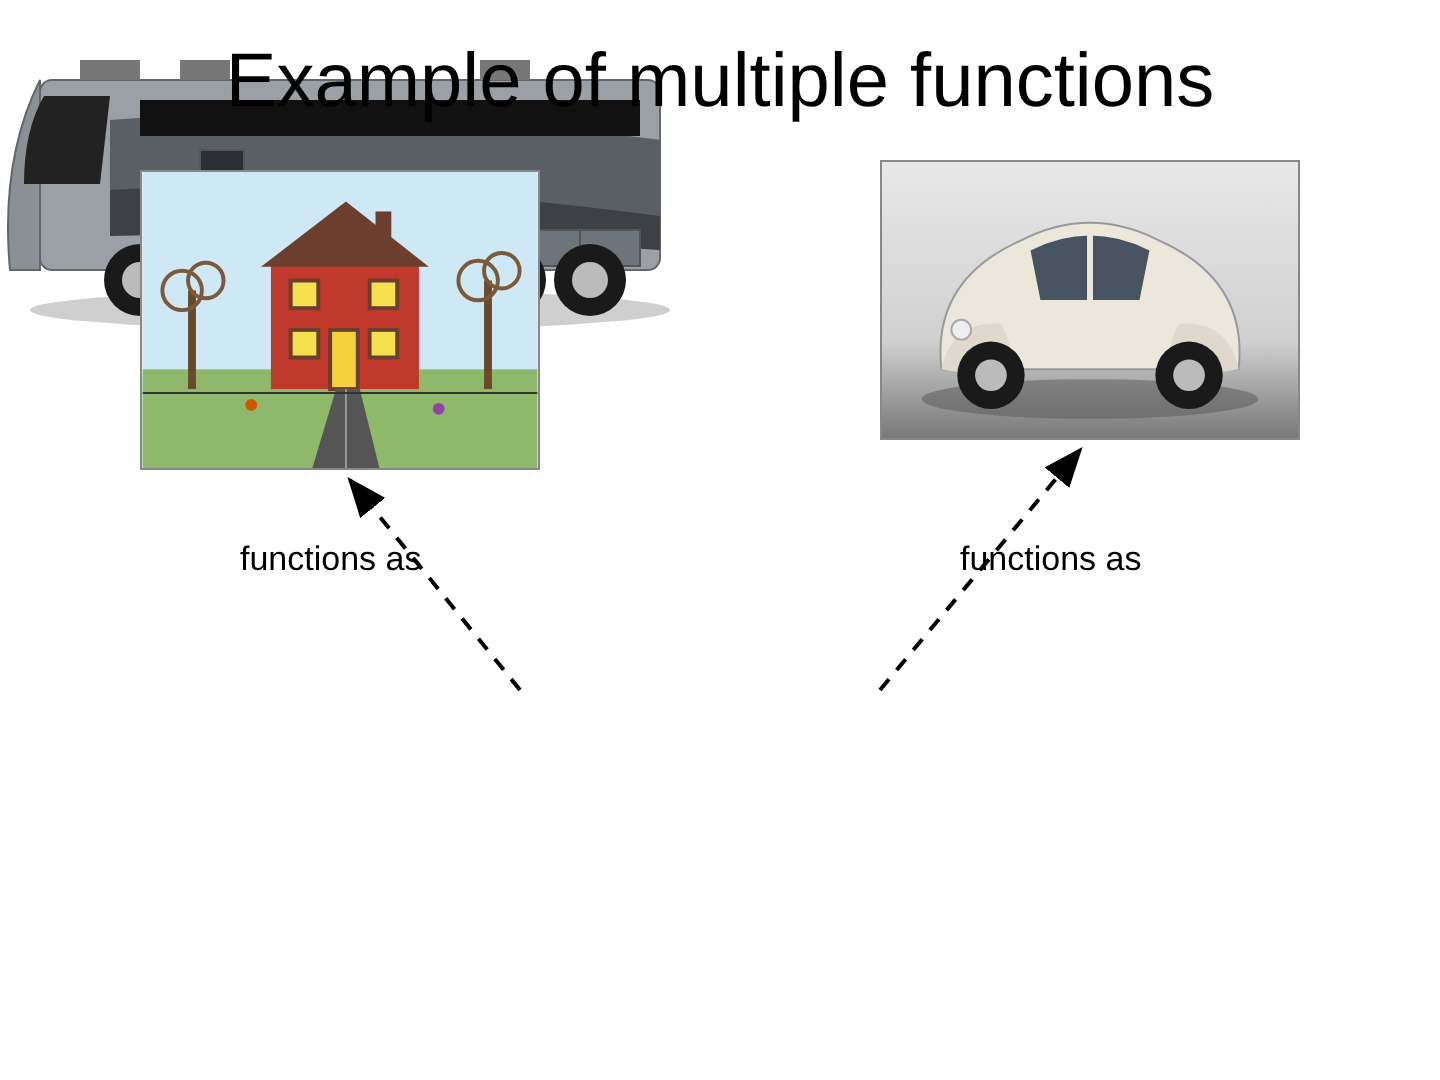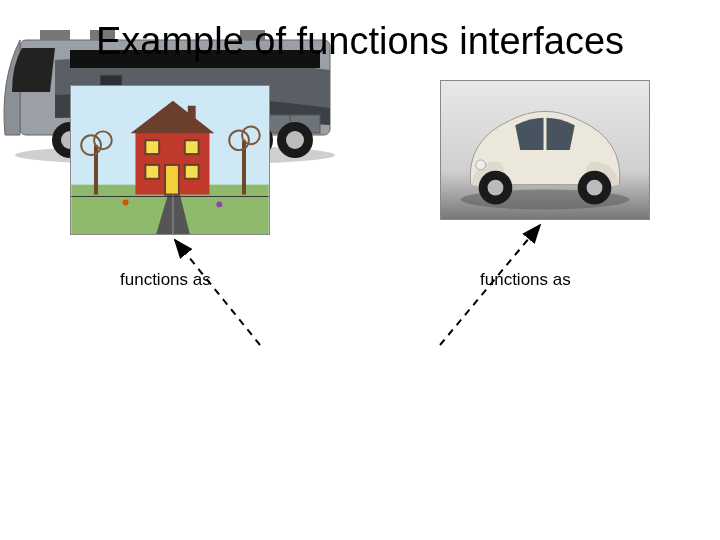--- a/index.html
+++ b/index.html
@@ -74,21 +74,21 @@
     align-items: center;
     justify-content: center;
   }
 
   
   .rv-svg { width: 100%; height: 100%; display: block; }
 </style>
 </head>
 <body>
 
-<h1 class="title">Example of functions interfaces</h1>
+<h1 class="title">Example of multiple functions</h1>
 
 <div class="img-box house">
   <svg class="house-svg" viewBox="0 0 200 150">
     <rect x="0" y="0" width="200" height="150" fill="#cfe8f5"></rect>
     <rect x="0" y="100" width="200" height="50" fill="#8fb96a"></rect>
 
     <line x1="25" y1="110" x2="25" y2="60" stroke="#6b4a2b" stroke-width="4"></line>
     <circle cx="20" cy="60" r="10" fill="none" stroke="#7a5a3a" stroke-width="2"></circle>
     <circle cx="32" cy="55" r="9" fill="none" stroke="#7a5a3a" stroke-width="2"></circle>
     <line x1="175" y1="110" x2="175" y2="55" stroke="#6b4a2b" stroke-width="4"></line>

